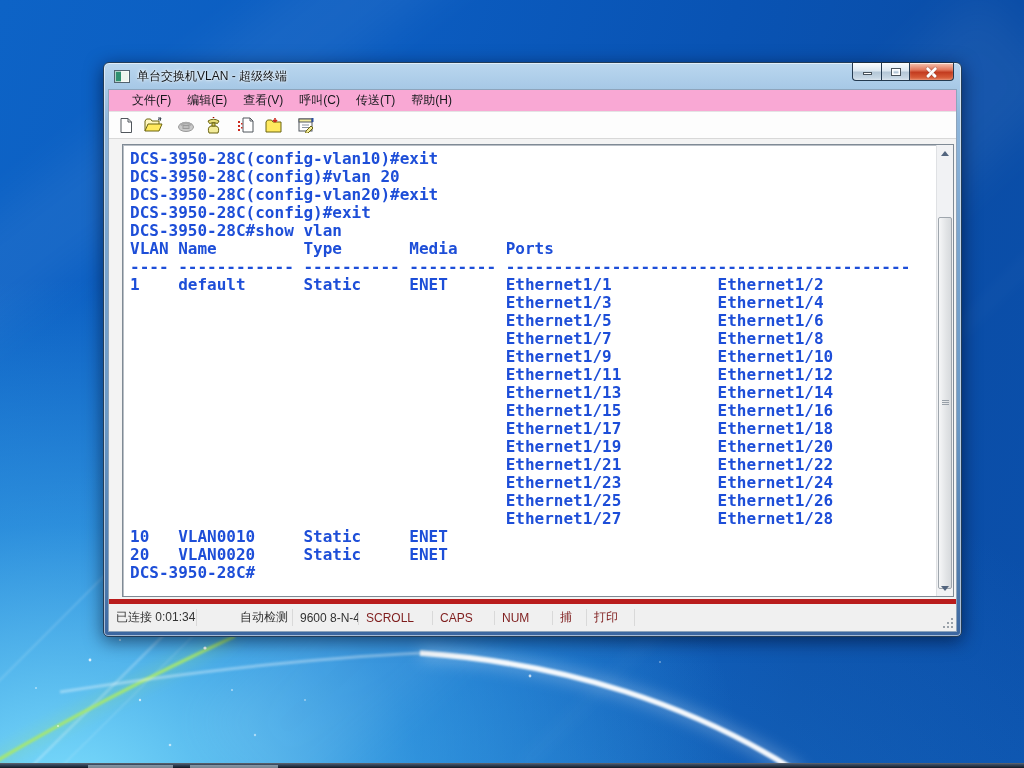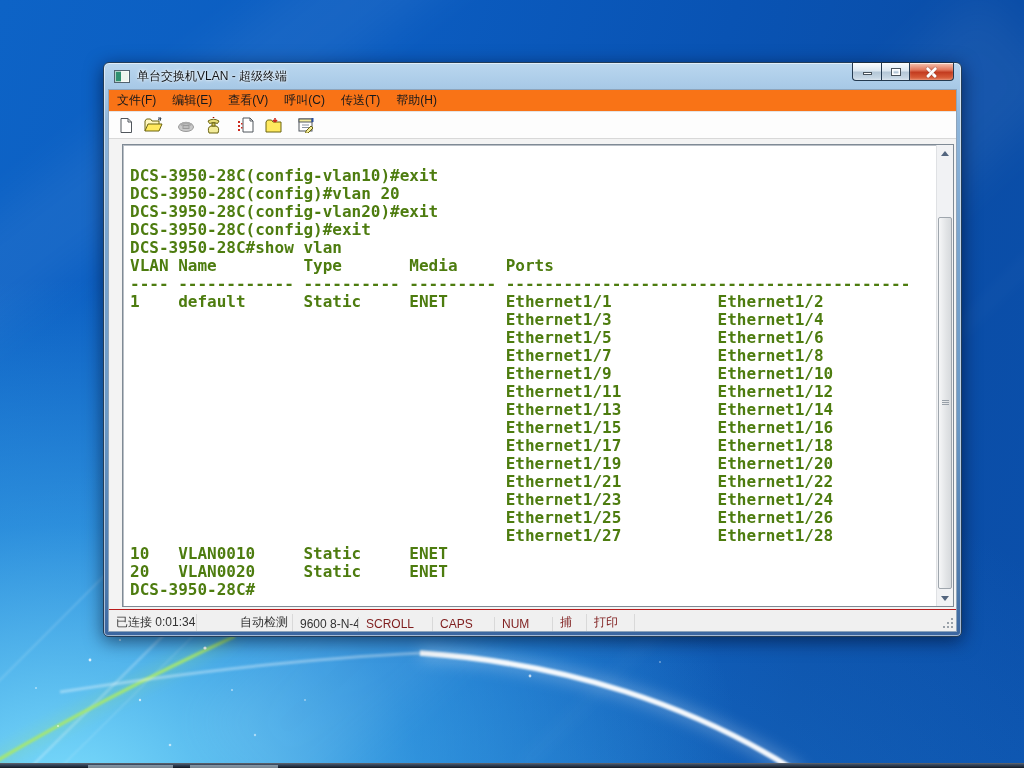--- a/index.html
+++ b/index.html
@@ -43,46 +43,46 @@
     background:linear-gradient(180deg,#f6c5b1 0%,#e2785c 40%,#c33c20 55%,#e06a42 100%); }
   .glyph-min{ width:9px; height:3px; background:#fff; border:1px solid #49535c; margin-top:4px; }
   .glyph-max{ width:10px; height:8px; border:1px solid #49535c; box-shadow:inset 0 0 0 1.5px #fff; background:transparent; }
   .glyph-close{ width:11px; height:11px; position:relative; }
   .glyph-close::before,.glyph-close::after{ content:""; position:absolute; left:-1px; top:4.5px; width:13px; height:2.5px;
     background:#fff; border-radius:1px; box-shadow:0 0 1px #6b1404; }
   .glyph-close::before{ transform:rotate(45deg); } .glyph-close::after{ transform:rotate(-45deg); }
 
   .client{ position:absolute; left:4px; right:4px; top:26px; bottom:4px; background:#f3f3f3;
     display:flex; flex-direction:column; border:1px solid #8ea4bb; }
-  .menubar{ height:22px; background:#f97316; border-bottom:1px solid #e4e4e4;
-    display:flex; align-items:center; padding-left:0; }
+  .menubar{ height:22px; background:#f9a8d4; border-bottom:1px solid #e4e4e4;
+    display:flex; align-items:center; padding-left:15px; }
   .menu-item{ font-size:12px; color:#15181c; padding:0 8px; line-height:21px; }
   .toolbar{ height:27px; background:#fdfdfd; border-bottom:1px solid #d8d8d8;
     display:flex; align-items:center; padding-left:7px; gap:7px; }
   .tool{ width:20px; height:19px; display:flex; align-items:center; justify-content:center; }
   .tool svg{ display:block; }
   .tool.gap{ margin-left:6px; }
 
   .term-wrap{ flex:1; margin:5px 2px 2px 13px; position:relative; background:#fff;
     border:1px solid #7f8a95; box-shadow:inset 1px 1px 0 #b9bfc6; }
   .term-text{ position:absolute; left:0; top:0; right:17px; bottom:0; overflow:hidden;
-    padding:22px 0 0 7px; font-family:"DejaVu Sans Mono", monospace; font-size:16px; line-height:18px;
-    font-weight:bold; color:#4d7c0f; white-space:pre; }
+    padding:5px 0 0 7px; font-family:"DejaVu Sans Mono", monospace; font-size:16px; line-height:18px;
+    font-weight:bold; color:#1d4ed8; white-space:pre; }
   .vscroll{ position:absolute; right:0; top:0; bottom:0; width:17px; background:#f1f2f4; border-left:1px solid #dfe1e4; }
   .sb-arrow{ position:absolute; left:0; width:16px; height:16px; display:flex; align-items:center; justify-content:center; }
   .sb-up{ top:0; } .sb-down{ bottom:0; }
   .tri-up{ width:0; height:0; border-left:4px solid transparent; border-right:4px solid transparent; border-bottom:5px solid #53657e; }
   .tri-down{ width:0; height:0; border-left:4px solid transparent; border-right:4px solid transparent; border-top:5px solid #53657e; }
   .sb-thumb{ position:absolute; left:1px; width:14px; top:72px; height:372px;
     background:linear-gradient(90deg,#f6f7f8,#e2e4e6 60%,#d7dadd); border:1px solid #9fa6ad; border-radius:2px; }
   .sb-grip{ position:absolute; left:3px; top:50%; margin-top:-3px; width:7px; height:1px; background:#98a0a8;
     box-shadow:0 2px 0 #98a0a8, 0 4px 0 #98a0a8; }
 
-  .statusbar{ height:22px; background:#f0f0f0; border-top:1px solid #b91c1c;
-    display:flex; align-items:flex-end; font-size:12px; color:#333; position:relative; }
+  .statusbar{ height:32px; background:#f0f0f0; border-top:5px solid #b91c1c;
+    display:flex; align-items:center; font-size:12px; color:#333; position:relative; }
   .seg{ display:flex; align-items:center; padding:0 7px; border-right:1px solid #d9d9d9; white-space:nowrap; overflow:hidden; }
   .seg.dim{ color:#7f1d1d; }
   .seg.s0{ width:88px; } .seg.s1{ width:60px;margin-left:36px; } .seg.s2{ width:66px; } .seg.s3{ width:74px; }
   .seg.s4{ width:62px; } .seg.s5{ width:58px; } .seg.s6{ width:34px; } .seg.s7{ width:48px; }
   .grip{ position:absolute; right:2px; bottom:2px; width:13px; height:13px; }
   .grip::before{ content:""; position:absolute; right:1px; bottom:1px; width:2px; height:2px; background:#9aa2aa;
     box-shadow:-4px 0 0 #9aa2aa, -8px 0 0 #9aa2aa, 0 -4px 0 #9aa2aa, -4px -4px 0 #9aa2aa, 0 -8px 0 #9aa2aa; }
 </style>
 </head>
 <body>

